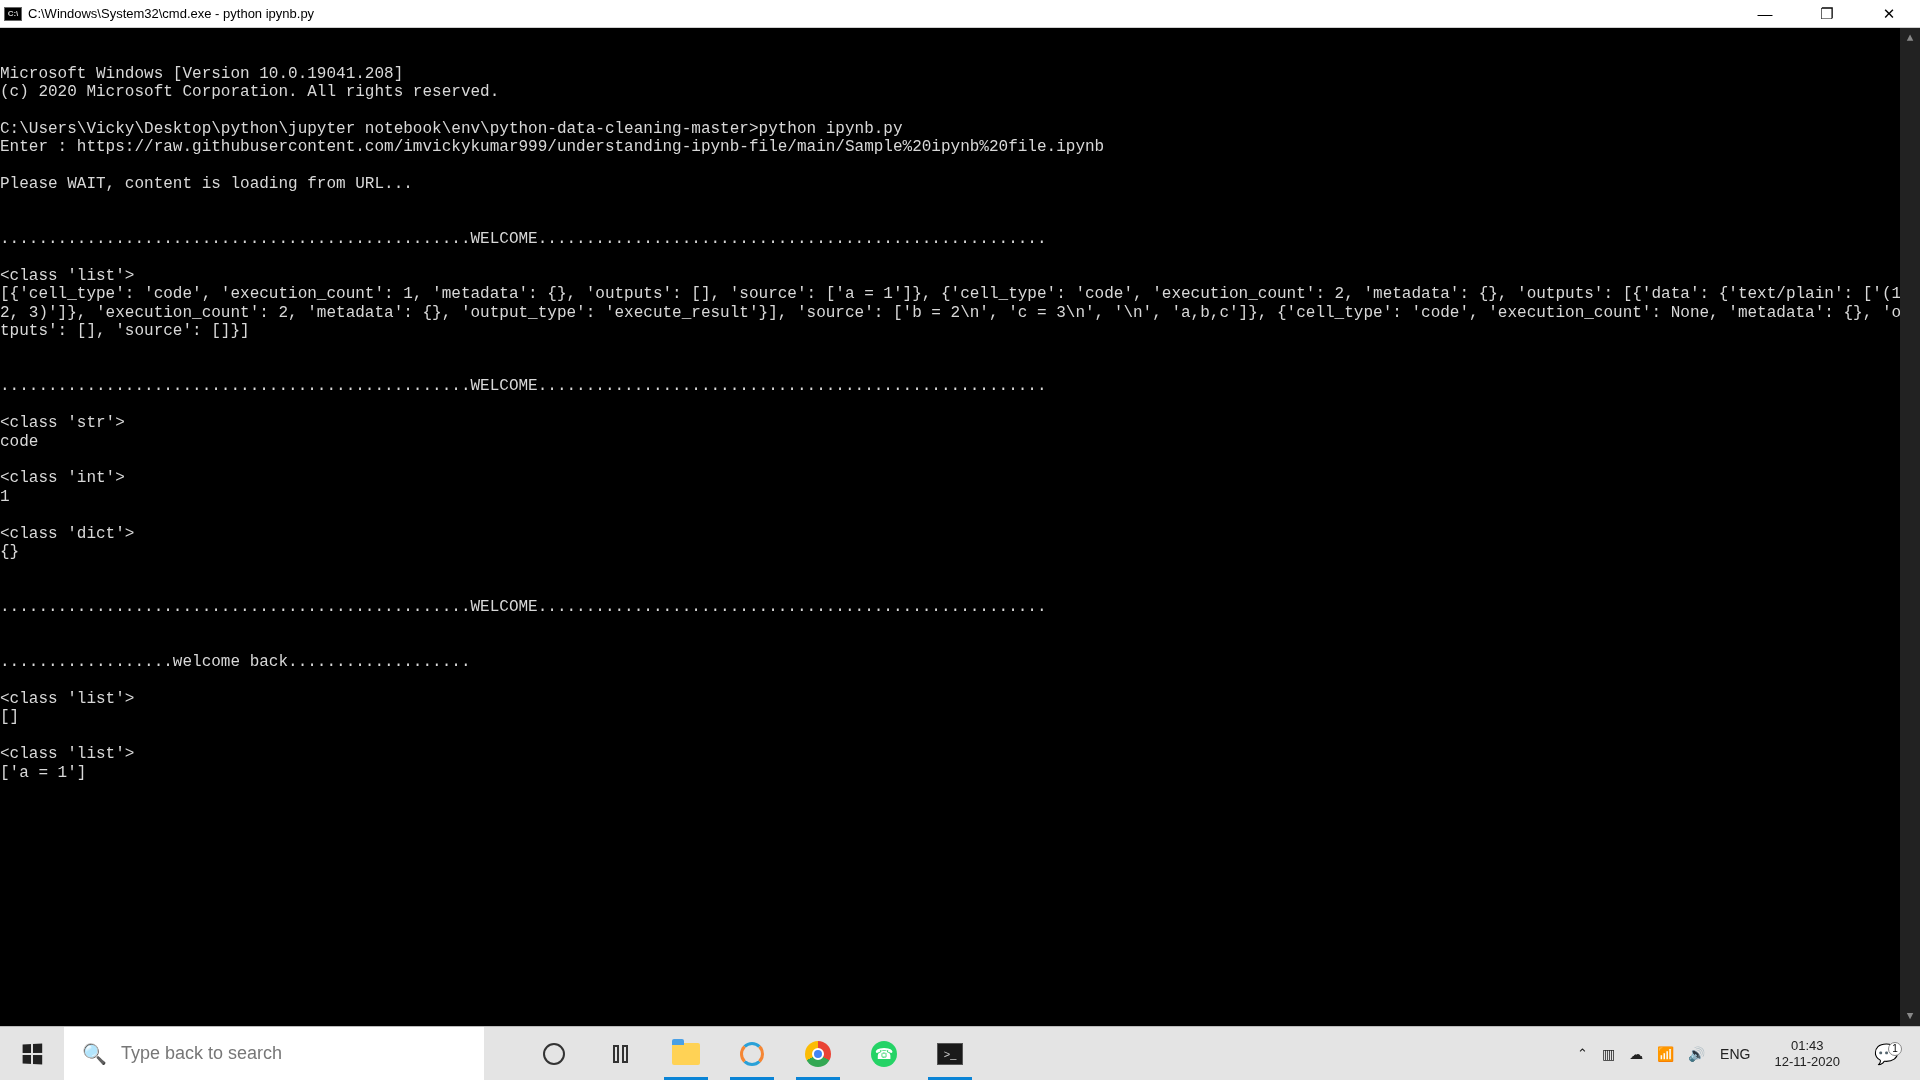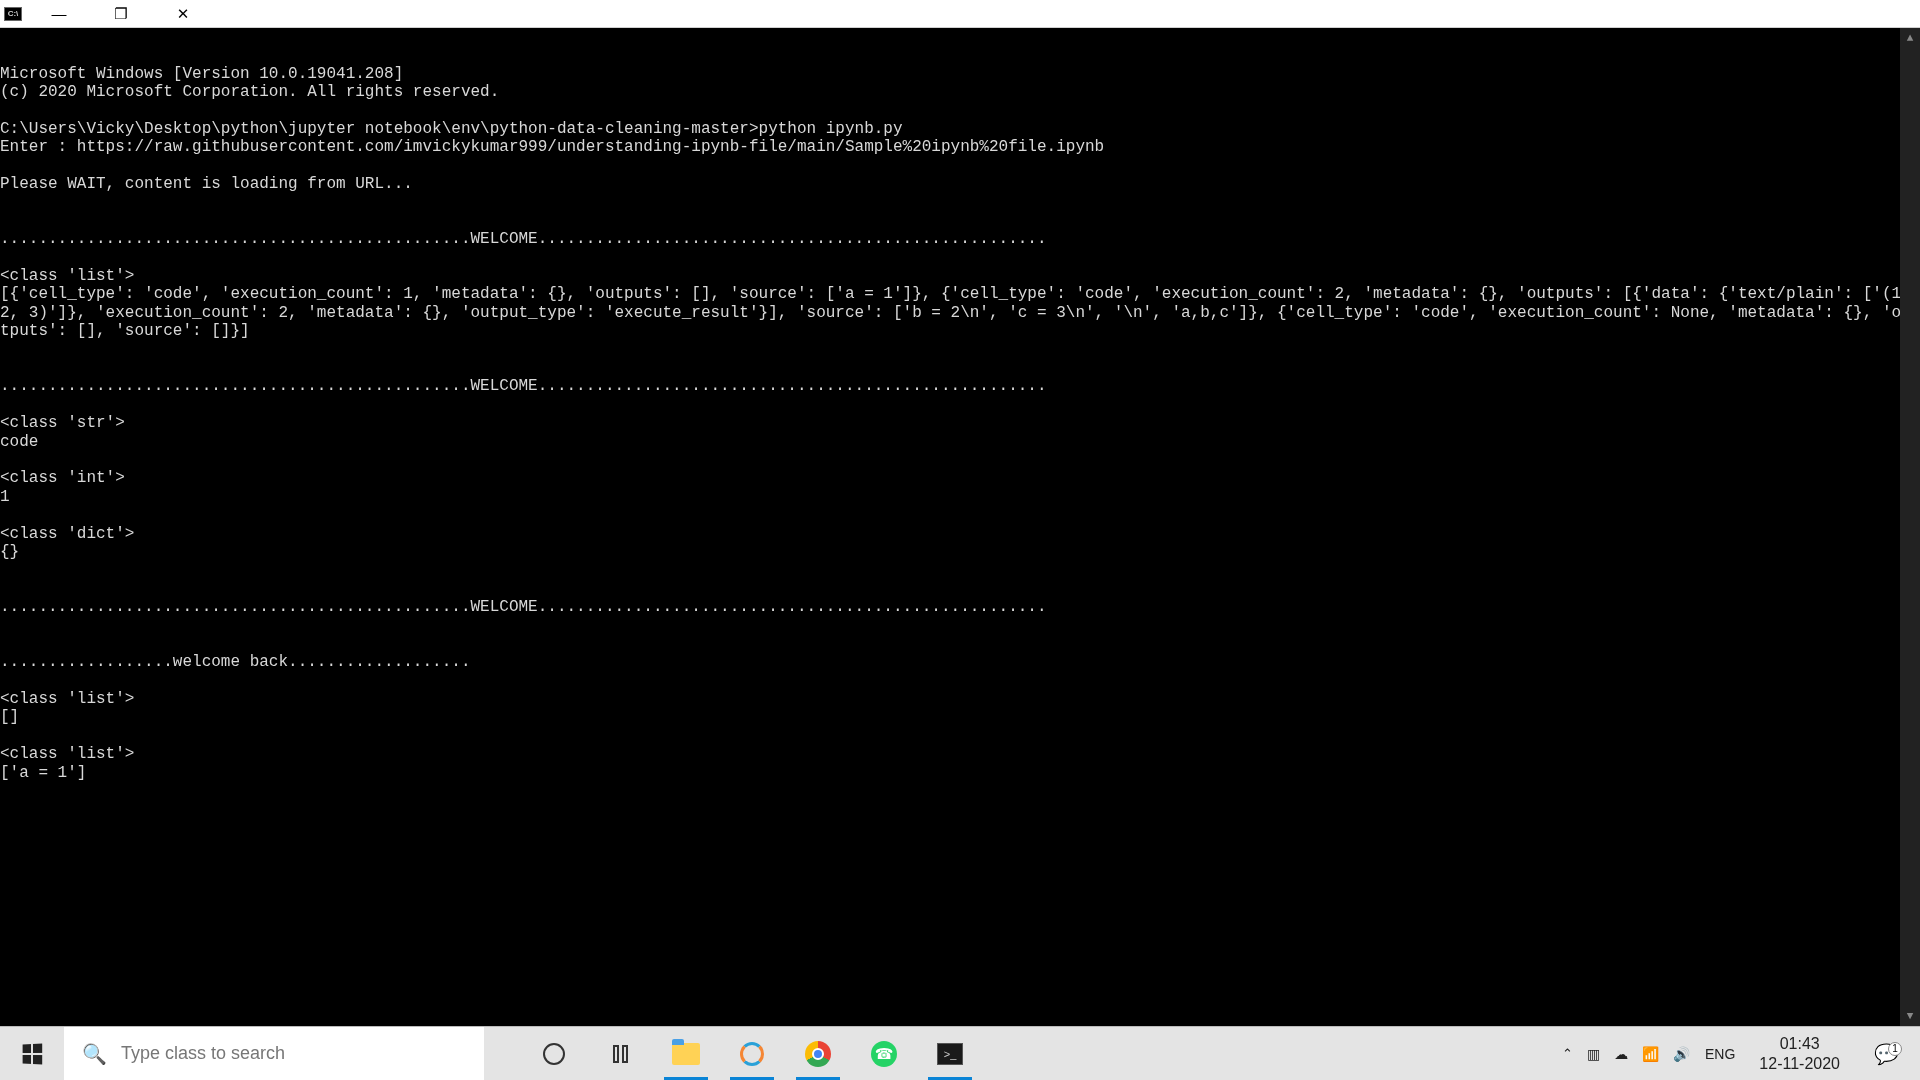--- a/index.html
+++ b/index.html
@@ -94,21 +94,21 @@
   background:#0a84d6;
 }
 .tray {
   display:flex; align-items:center;
   padding: 0 10px 0 20px;
   gap: 14px;
   font-size: 14px;
   color:#222;
 }
 .tray .chev { font-size: 13px; }
-.clock { display:flex; flex-direction:column; align-items:center; font-size:16px; line-height:1.2; padding:0 10px; }
+.clock { display:flex; flex-direction:column; align-items:center; font-size:13px; line-height:1.2; padding:0 10px; }
 .action-center { width:46px; display:flex; align-items:center; justify-content:center; font-size:20px; position:relative; }
 .action-badge { position:absolute; bottom:10px; right:8px; width:14px; height:14px; border-radius:50%; background:#fff; color:#000; font-size:10px; display:flex; align-items:center; justify-content:center; border:1px solid #888; }
 
 
 .chrome-ring {
   width:26px; height:26px; border-radius:50%;
   background: conic-gradient(#ea4335 0 120deg, #34a853 120deg 240deg, #fbbc05 240deg 360deg);
   display:flex; align-items:center; justify-content:center;
 }
 .chrome-center { width:12px; height:12px; border-radius:50%; background:#4285f4; border:2px solid #fff; }
@@ -124,20 +124,21 @@
   display:grid; grid-template-columns: 1fr 1fr; grid-template-rows: 1fr 1fr;
   gap:2px; width:20px; height:20px; transform: perspective(50px) rotateY(-12deg);
 }
 .win-logo span { background:#222; }
 </style>
 </head>
 <body>
 
 <div class="titlebar">
   <div class="titlebar-icon">C:\</div>
+  <div class="titlebar-title">C:\Windows\System32\cmd.exe - python  ipynb.py</div>
   <div class="win-controls">
     <div class="win-btn">—</div>
     <div class="win-btn">❐</div>
     <div class="win-btn close">✕</div>
   </div>
 </div>
 
 <div class="terminal">
   <div id="term-text">Microsoft Windows [Version 10.0.19041.208]
 (c) 2020 Microsoft Corporation. All rights reserved.
@@ -187,21 +188,21 @@
   <div class="start-btn">
     <div class="win-logo">
         <span></span>
         <span></span>
         <span></span>
         <span></span>
       </div>
   </div>
   <div class="search-box">
     <span class="search-icon">🔍</span>
-    <span>Type class to search</span>
+    <span>Type back to search</span>
   </div>
   <div class="task-center">
     <div class="task-item">
         <div class="cortana-ring"></div>
       </div>
     <div class="task-item">
         <div class="taskview-ic">
           <span></span>
           <span></span>
         </div>

